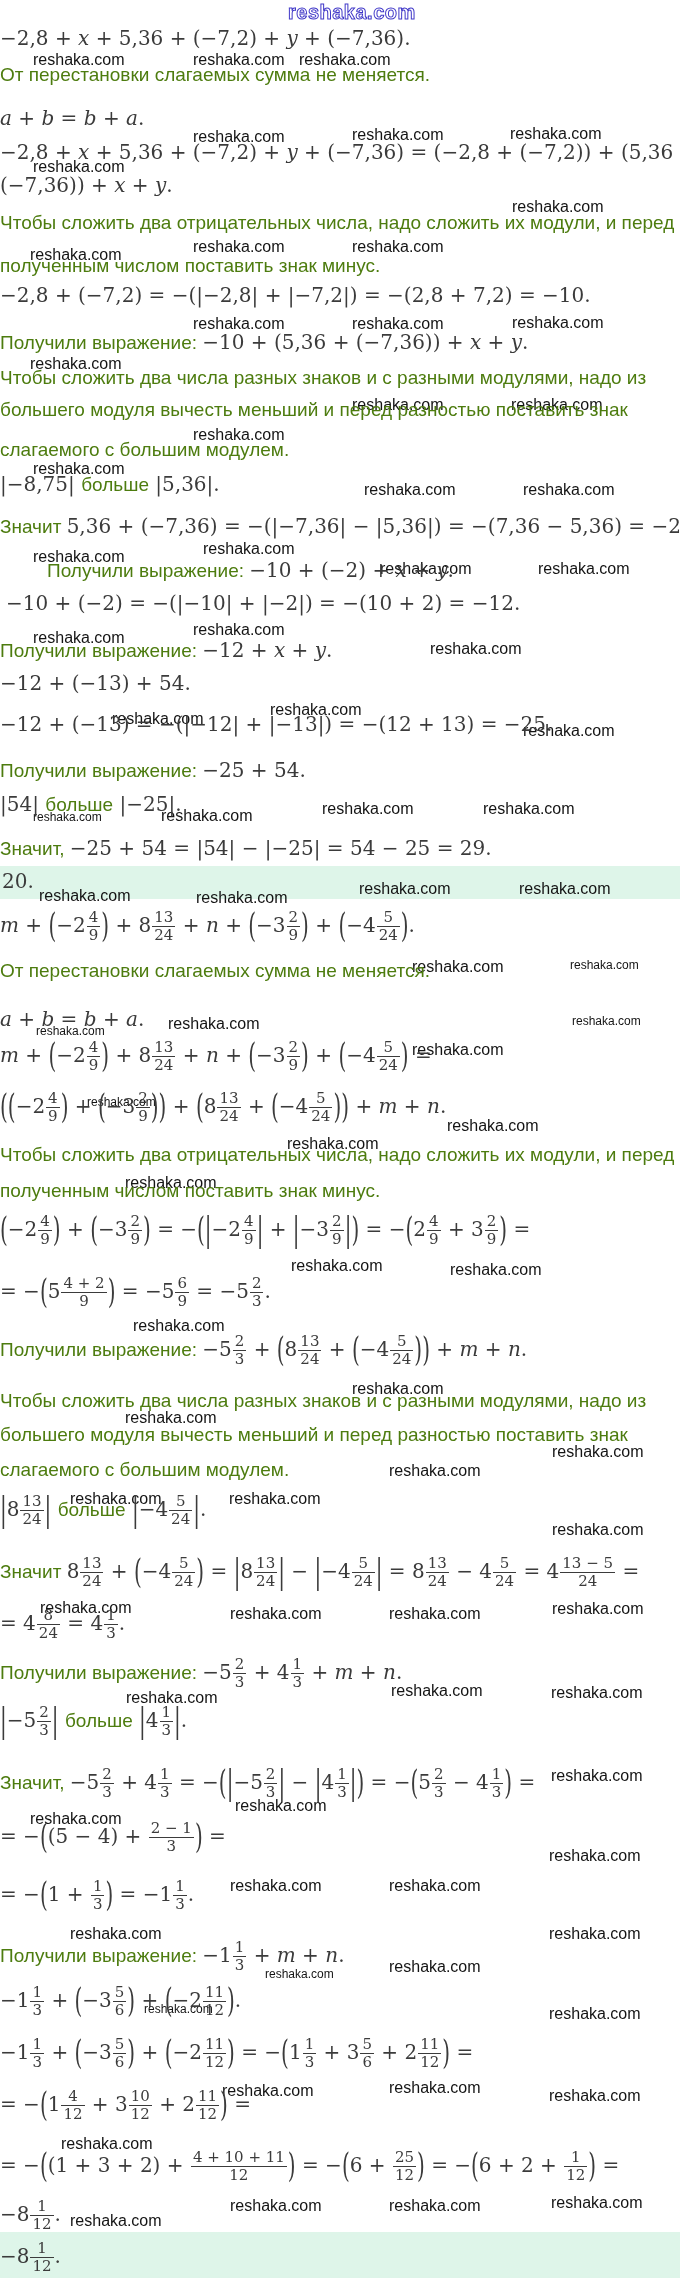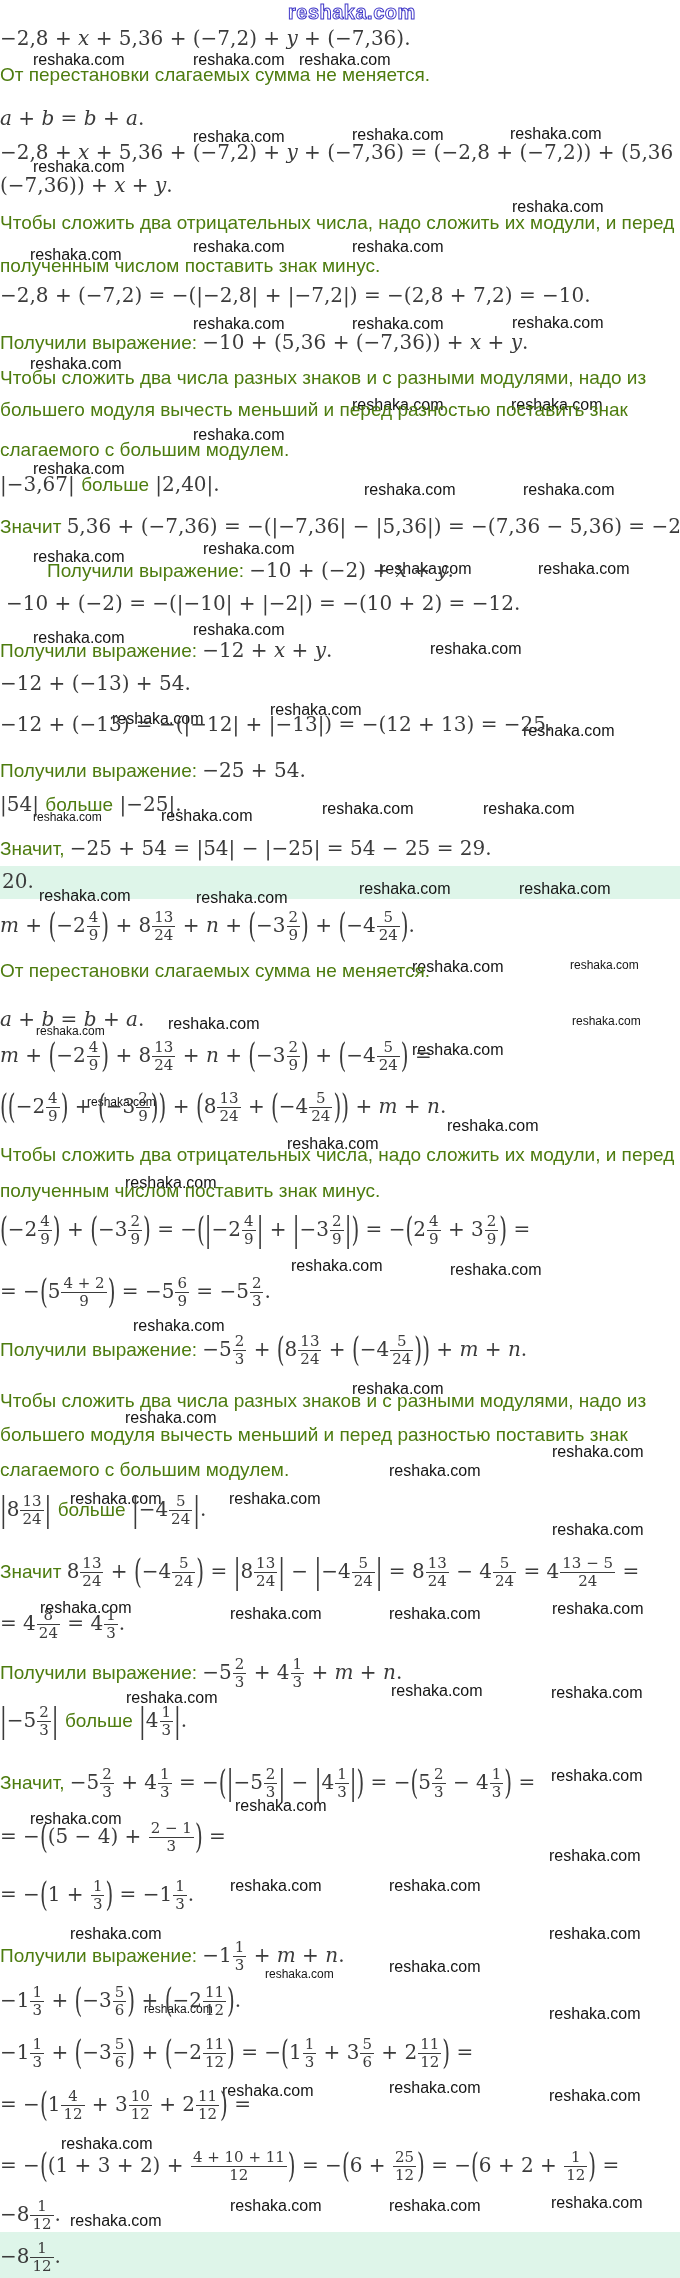--- a/index.html
+++ b/index.html
@@ -137,21 +137,21 @@
     <div class="line" style="top: 106px;"><span class="math"><i>a</i> + <i>b</i> = <i>b</i> + <i>a</i>.</span></div>
     <div class="line" style="top: 140px;"><span class="math">−2,8 + <i>x</i> + 5,36 + (−7,2) + <i>y</i> + (−7,36) = (−2,8 + (−7,2)) + (5,36 +</span></div>
     <div class="line" style="top: 173px;"><span class="math">(−7,36)) + <i>x</i> + <i>y</i>.</span></div>
     <div class="line" style="top: 212px;"><span class="rus">Чтобы сложить два отрицательных числа, надо сложить их модули, и перед</span></div>
     <div class="line" style="top: 255px;"><span class="rus">полученным числом поставить знак минус.</span></div>
     <div class="line" style="top: 283px;"><span class="math">−2,8 + (−7,2) = −(|−2,8| + |−7,2|) = −(2,8 + 7,2) = −10.</span></div>
     <div class="line" style="top: 330px;"><span class="rus">Получили выражение: </span><span class="math">−10 + (5,36 + (−7,36)) + <i>x</i> + <i>y</i>.</span></div>
     <div class="line" style="top: 367px;"><span class="rus">Чтобы сложить два числа разных знаков и с разными модулями, надо из</span></div>
     <div class="line" style="top: 399px;"><span class="rus">большего модуля вычесть меньший и перед разностью поставить знак</span></div>
     <div class="line" style="top: 439px;"><span class="rus">слагаемого с большим модулем.</span></div>
-    <div class="line" style="top: 472px;"><span class="math">|−3,67| </span><span class="rus">больше</span><span class="math"> |2,40|.</span></div>
+    <div class="line" style="top: 472px;"><span class="math">|−8,75| </span><span class="rus">больше</span><span class="math"> |5,36|.</span></div>
     <div class="line" style="top: 514px;"><span class="rus">Значит </span><span class="math">5,36 + (−7,36) = −(|−7,36| − |5,36|) = −(7,36 − 5,36) = −2.</span></div>
     <div class="line" style="top: 558px; padding-left: 47px;"><span class="rus">Получили выражение: </span><span class="math">−10 + (−2) + <i>x</i> + <i>y</i>.</span></div>
     <div class="line" style="top: 591px; padding-left: 6px;"><span class="math">−10 + (−2) = −(|−10| + |−2|) = −(10 + 2) = −12.</span></div>
     <div class="line" style="top: 638px;"><span class="rus">Получили выражение: </span><span class="math">−12 + <i>x</i> + <i>y</i>.</span></div>
     <div class="line" style="top: 671px;"><span class="math">−12 + (−13) + 54.</span></div>
     <div class="line" style="top: 712px;"><span class="math">−12 + (−13) = −(|−12| + |−13|) = −(12 + 13) = −25.</span></div>
     <div class="line" style="top: 758px;"><span class="rus">Получили выражение: </span><span class="math">−25 + 54.</span></div>
     <div class="line" style="top: 792px;"><span class="math">|54| </span><span class="rus">больше</span><span class="math"> |−25|.</span></div>
     <div class="line" style="top: 836px;"><span class="rus">Значит, </span><span class="math">−25 + 54 = |54| − |−25| = 54 − 25 = 29.</span></div>
     <div class="line" style="top: 909px;"><span class="math"><i>m</i> + <span class="bp">(</span>−2<span class="frac"><span class="num">4</span><span class="den">9</span></span><span class="bp">)</span> + 8<span class="frac"><span class="num">13</span><span class="den">24</span></span> + <i>n</i> + <span class="bp">(</span>−3<span class="frac"><span class="num">2</span><span class="den">9</span></span><span class="bp">)</span> + <span class="bp">(</span>−4<span class="frac"><span class="num">5</span><span class="den">24</span></span><span class="bp">)</span>.</span></div>

